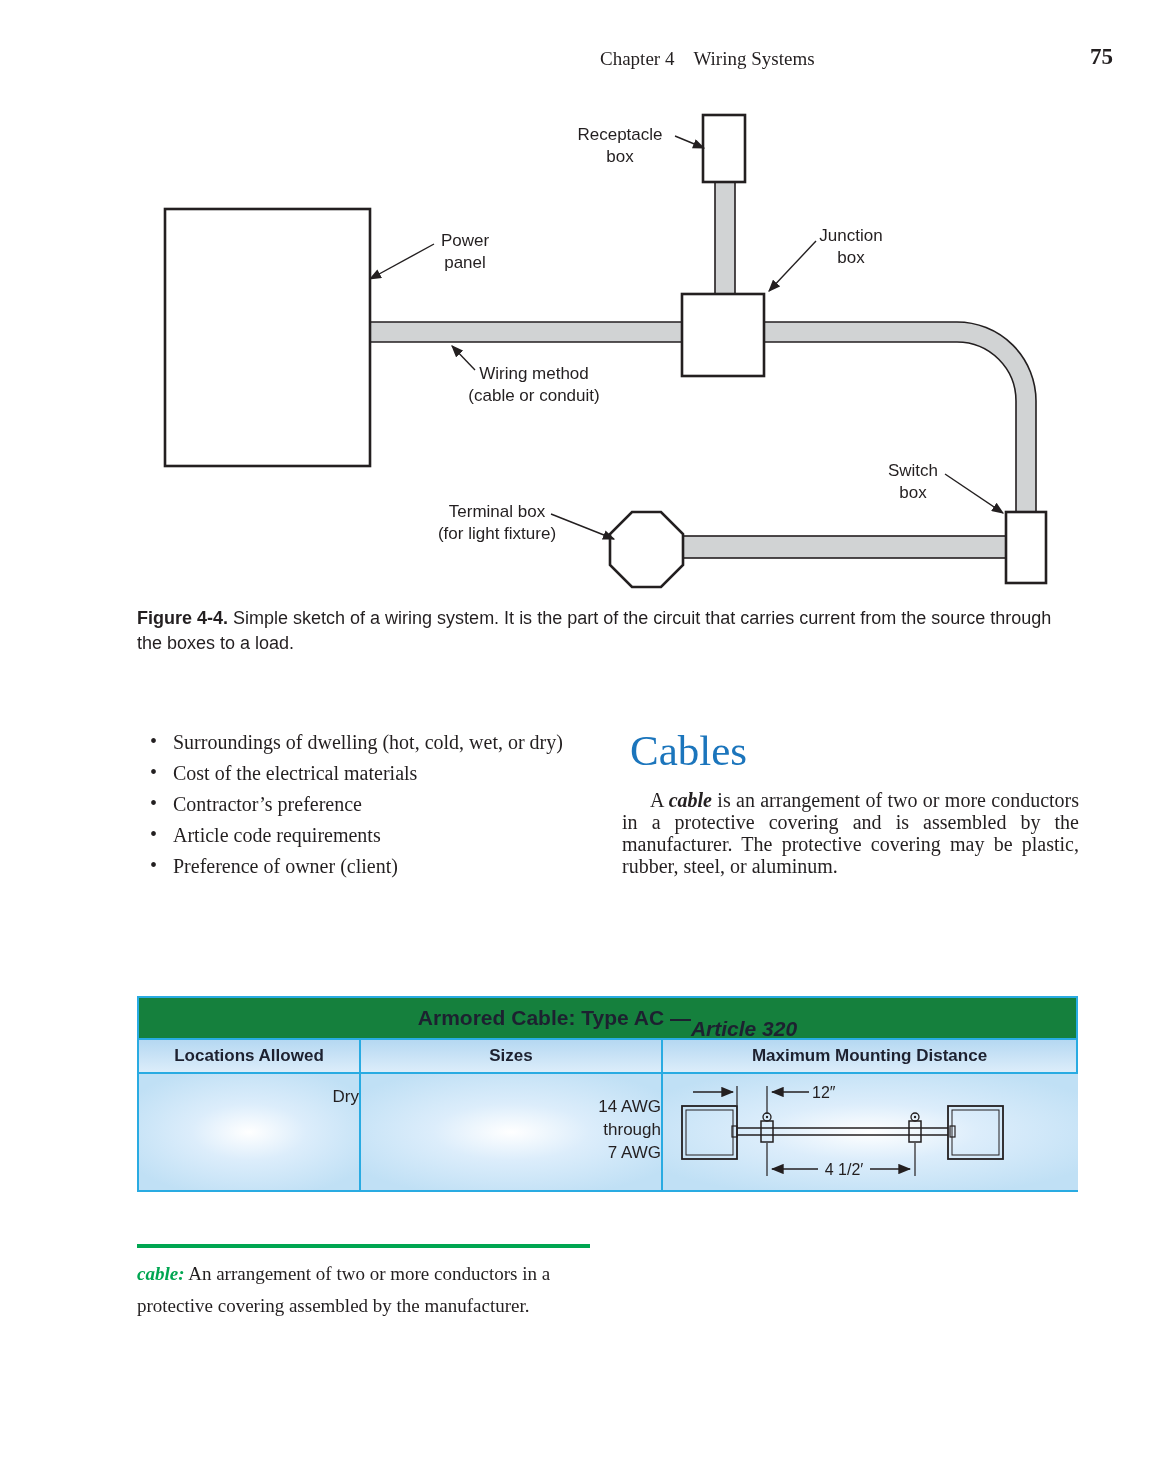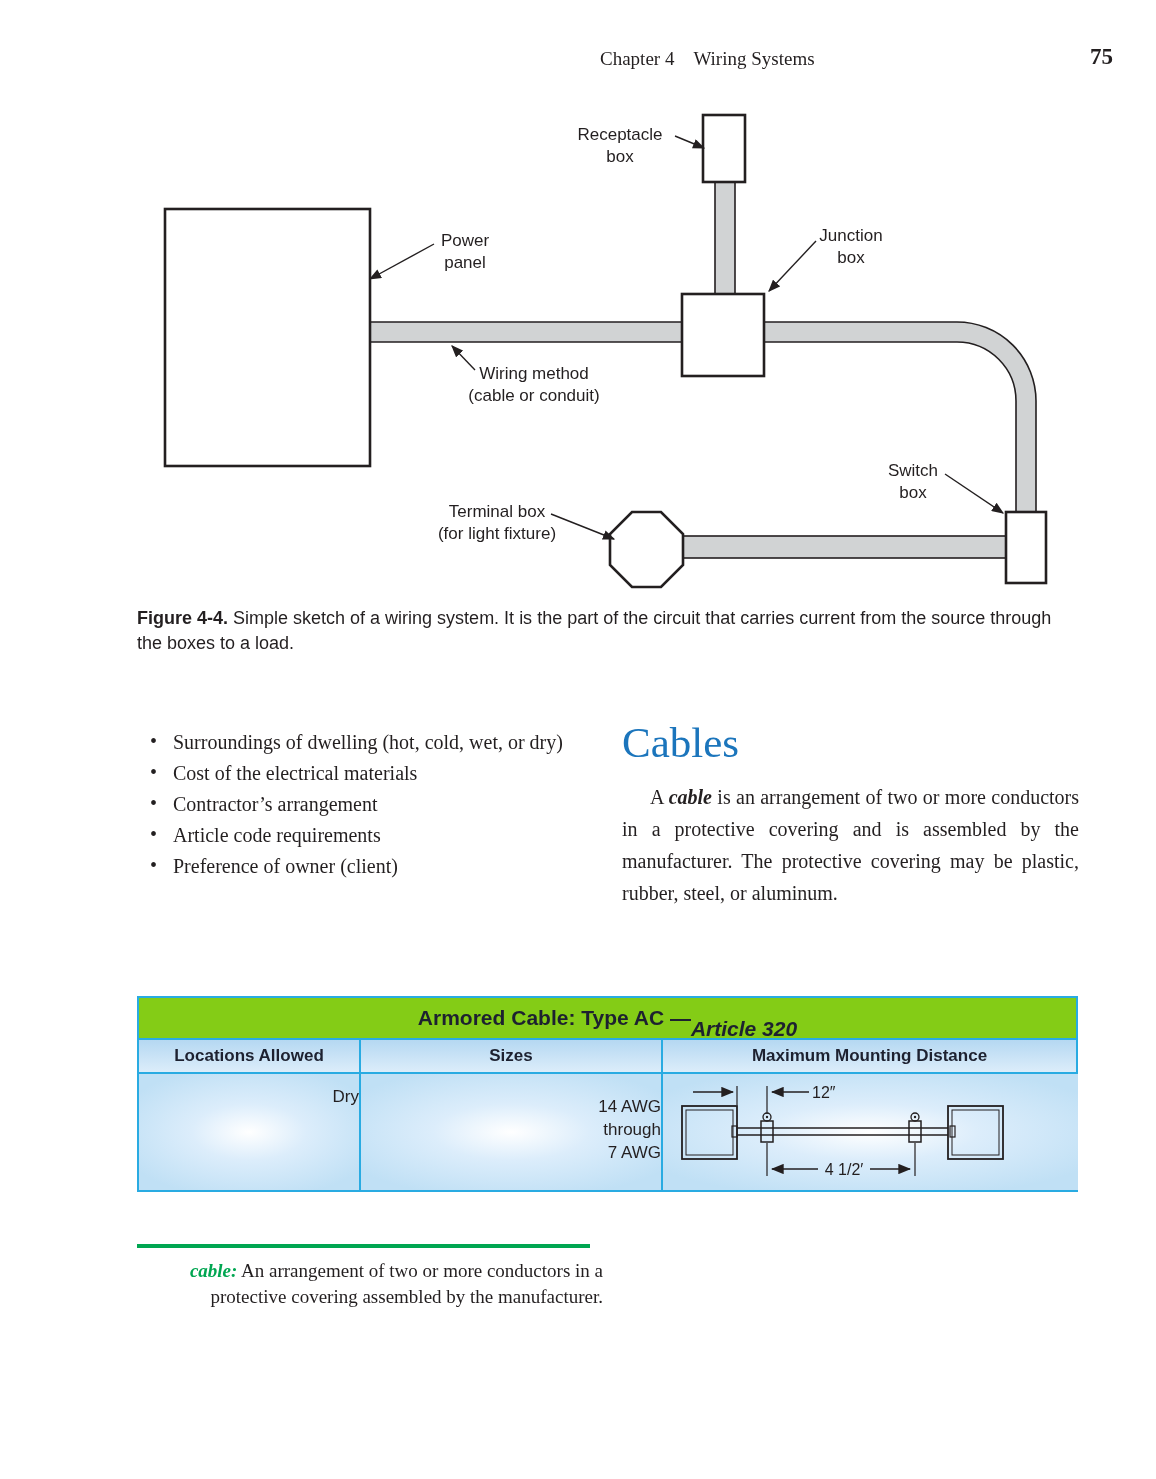--- a/index.html
+++ b/index.html
@@ -20,50 +20,50 @@
            font-size:18px;line-height:25px;color:#231f20;}
   .caption b{font-weight:bold;}
 
   
   .bullets{left:137px;top:727px;width:464px;list-style:none;margin:0;padding:0;
            font-size:20px;line-height:31px;}
   .bullets li{position:relative;padding-left:36px;text-align:justify;}
   .bullets li .dot{position:absolute;left:13px;top:-1px;}
 
   .rightcol{left:622px;top:719px;width:457px;}
-  .h-cables{margin:0;font-size:43px;line-height:48px;font-weight:normal;color:#1b75bc;
+  .h-cables{margin:8px;font-size:43px;line-height:48px;font-weight:normal;color:#1b75bc;
             font-family:"Liberation Serif",serif;}
-  .cable-para{margin:14px 0 0 0;font-size:20px;line-height:32px;text-align:justify;
+  .cable-para{margin:14px 0 0 0;font-size:20px;line-height:22px;text-align:justify;
               text-indent:28px;}
   .cable-para .term{font-weight:bold;font-style:italic;}
 
   
   .tblwrap{left:137px;top:996px;width:941px;}
   .tbl{border:2px solid #29abe2;font-family:"Liberation Sans",sans-serif;color:#1d2130;}
-  .tbl-title{height:40px;background:#84cc16;border-bottom:2px solid #29abe2;
+  .tbl-title{height:40px;background:#15803d;border-bottom:2px solid #29abe2;
              display:flex;align-items:center;justify-content:center;
              font-size:21px;font-weight:bold;}
   .tbl-title .it{font-style:italic;margin-top:21px;}
   .tbl-head{display:grid;grid-template-columns:222px 302px 1fr;}
   .tbl-head .hcell{height:32px;background:linear-gradient(180deg,#b5d8f2,#dcedfa);
             display:flex;align-items:center;justify-content:center;
             font-size:17px;font-weight:bold;border-right:2px solid #29abe2;}
   .tbl-head .hcell:last-child{border-right:none;}
   .tbl-body{display:grid;grid-template-columns:222px 302px 1fr;}
   .bcell{height:116px;border-top:2px solid #29abe2;border-right:2px solid #29abe2;
          background:radial-gradient(ellipse 62% 58% at 50% 50%,#ffffff 0%,#dcedfb 42%,#c0e0f5 100%);
          font-size:17px;text-align:right;color:#231f20;}
   .bcell:last-child{border-right:none;}
   .bcell .pad-one{padding-top:13px;}
   .bcell .pad-multi{padding-top:21px;line-height:23px;}
   .dim-label{font-family:"Liberation Sans",sans-serif;font-size:16px;fill:#231f20;}
 
   
   .grule{left:137px;top:1244px;width:453px;height:4px;background:#00a651;}
-  .glossary{left:137px;top:1258px;width:466px;font-size:19px;line-height:26px;text-align:right;}
+  .glossary{left:137px;top:1258px;width:466px;font-size:19px;line-height:32px;}
   .glossary .gterm{color:#00a651;font-weight:bold;font-style:italic;}
 </style>
 </head>
 <body>
 
 <div class="page">
 
   <div class="abs runhead">Chapter 4 Wiring Systems</div>
   <div class="abs pagenum">75</div>
 
@@ -107,21 +107,21 @@
     </svg>
   </div>
 
   <div class="abs caption">
     <b>Figure 4-4.</b><span> Simple sketch of a wiring system. It is the part of the circuit that carries current from the source through the boxes to a load.</span>
   </div>
 
   <ul class="abs bullets">
     <li><span class="dot">•</span><span>Surroundings of dwelling (hot, cold, wet, or dry)</span></li>
     <li><span class="dot">•</span><span>Cost of the electrical materials</span></li>
-    <li><span class="dot">•</span><span>Contractor’s arrangement</span></li>
+    <li><span class="dot">•</span><span>Contractor’s preference</span></li>
     <li><span class="dot">•</span><span>Article code requirements</span></li>
     <li><span class="dot">•</span><span>Preference of owner (client)</span></li>
   </ul>
 
   <div class="abs rightcol">
     <h1 class="h-cables">Cables</h1>
     <p class="cable-para"><span>A </span><span class="term">cable</span><span> is an arrangement of two or more conductors in a protective covering and is assembled by the manufacturer. The protective covering may be plastic, rubber, steel, or aluminum.</span></p>
   </div>
 
   <div class="abs tblwrap">

